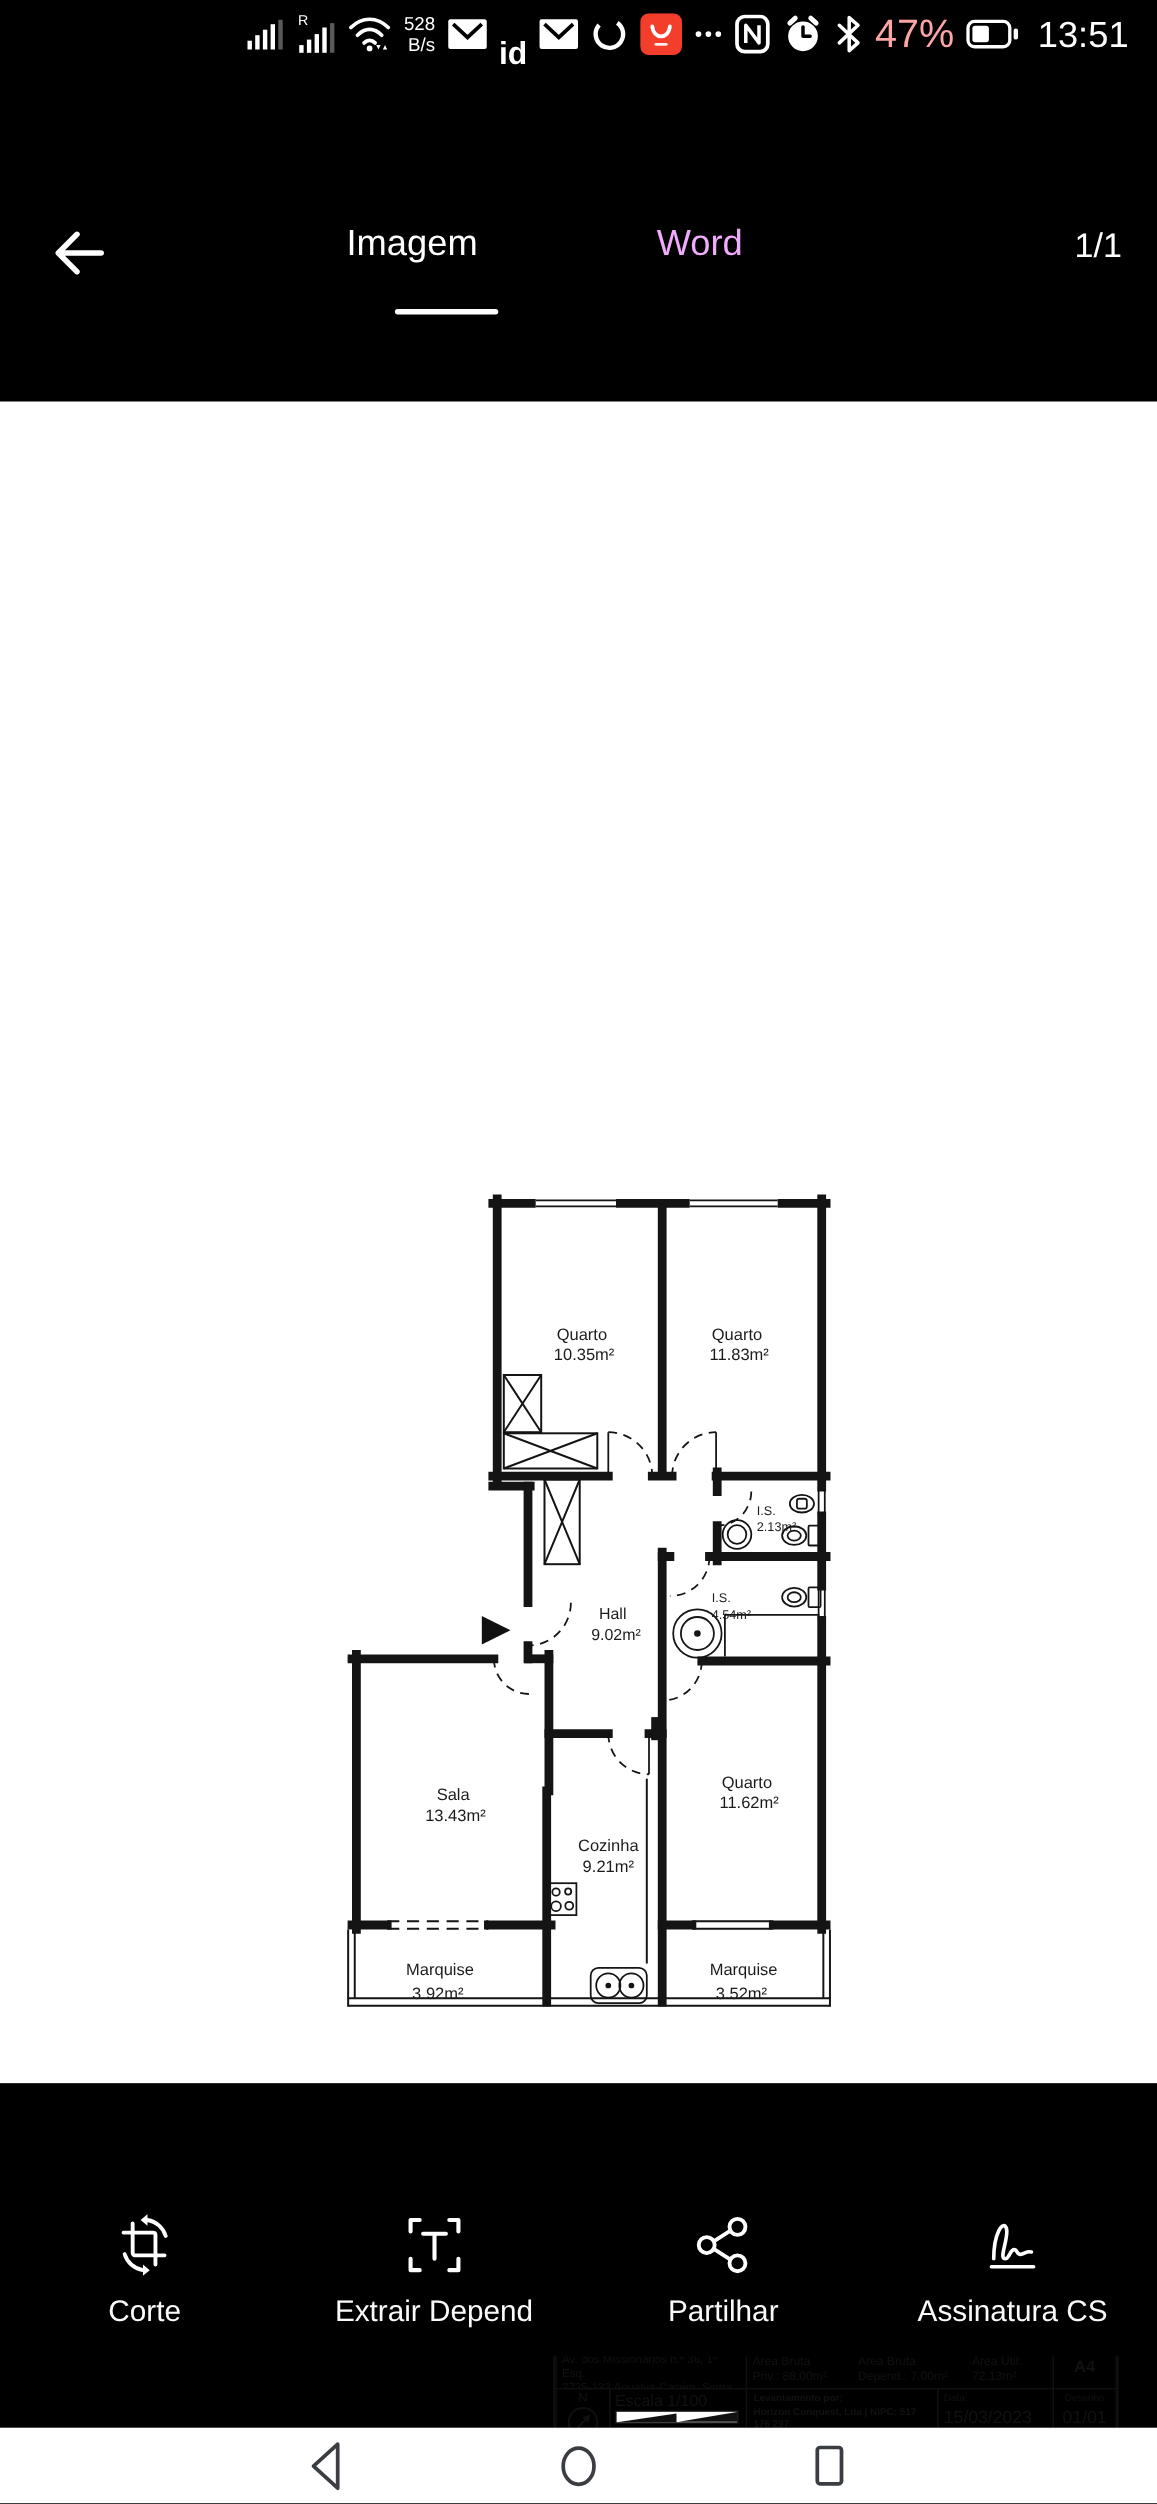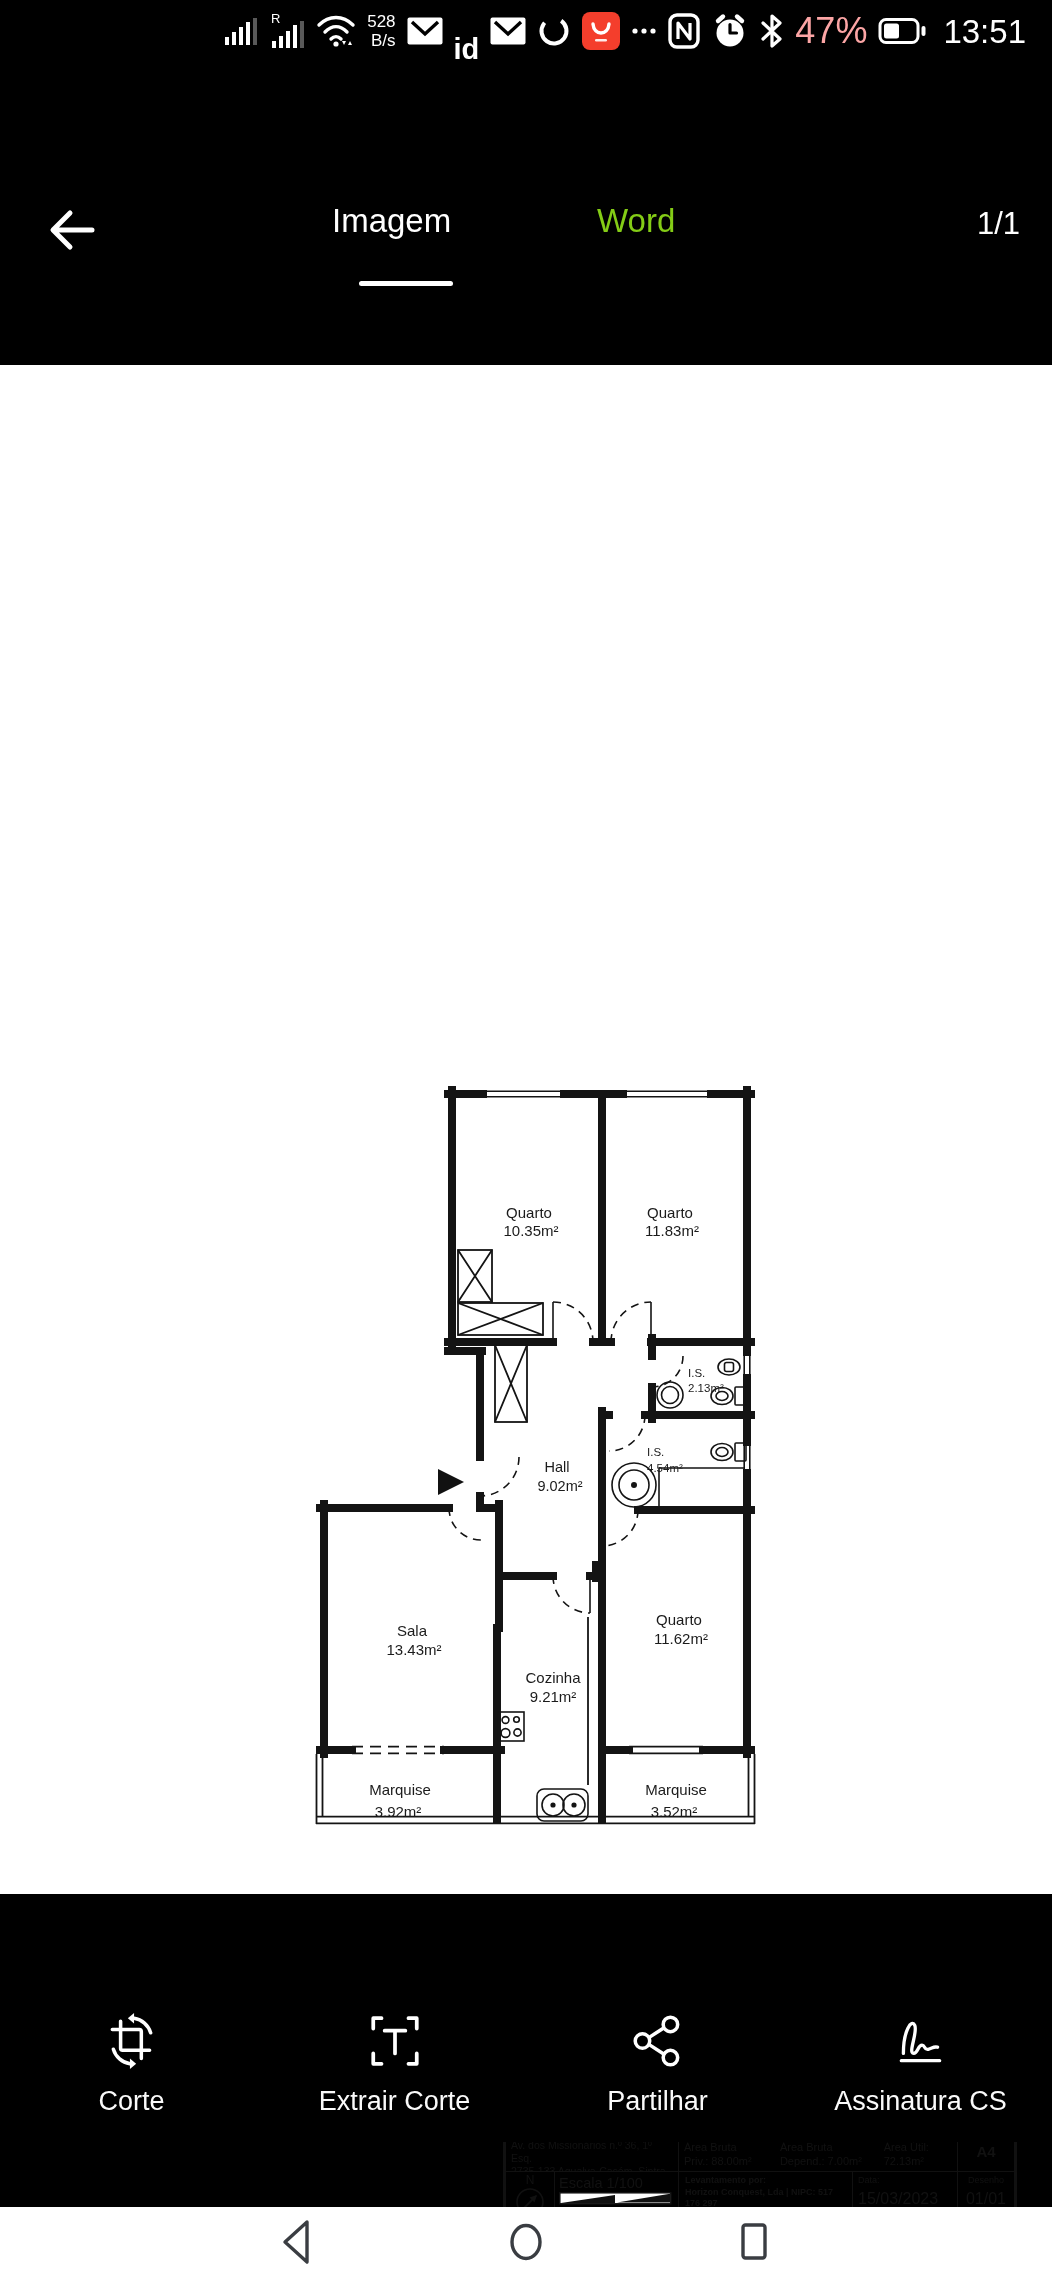--- a/index.html
+++ b/index.html
@@ -11,21 +11,21 @@
   .status-bar svg{display:block;}
   .sb-text{color:#fca5a5;font-size:36px;line-height:1;text-align:right;}
   .sb-time{color:#fff;font-size:33px;line-height:1;margin-left:6px;}
   .sb-speed{color:#fff;font-size:17px;line-height:19px;text-align:right;}
   .sb-id{color:#fff;font-size:29px;font-weight:700;line-height:1;margin-top:36px;}
   
   .header{position:absolute;top:62px;left:0;width:1052px;height:303px;}
   .back-btn{position:absolute;left:42px;top:138px;width:60px;height:60px;}
   .tab{position:absolute;top:142px;font-size:33px;line-height:1;}
   .tab.active{color:#fff;}
-  .tab.inactive{color:#84cc16;}
+  .tab.inactive{color:#f0abfc;}
   .tab-underline{position:absolute;left:359px;top:219px;width:94px;height:5px;background:#fff;border-radius:3px;}
   .page-indicator{position:absolute;right:32px;top:144px;color:#fff;font-size:31px;}
   
   .canvas{position:absolute;top:365px;left:0;width:1052px;height:1529px;background:#fff;}
   .plan-svg{position:absolute;left:300px;top:690px;}
   .legend{position:absolute;left:152px;top:1700px;display:flex;align-items:center;gap:18px;}
   .legend-label{font-size:26px;color:#111;}
   
   .title-block{position:absolute;left:503px;top:1703px;width:514px;height:155px;border:2px solid #111;
                box-sizing:border-box;color:#111;}
@@ -135,21 +135,21 @@
     </svg>
     <span class="sb-time">13:51</span>
   </div>
 
   <div class="header">
     <div class="back-btn">
       <svg width="60" height="60" viewBox="0 0 60 60">
         <path d="M50,30 H12 M28,13 L11,30 L28,47" stroke="#fff" stroke-width="5" fill="none" stroke-linecap="round" stroke-linejoin="round"></path>
       </svg>
     </div>
-    <div class="tab active" style="left:332px;text-align:right;">
+    <div class="tab active" style="left:315px;text-align:right;">
       <span>Imagem</span>
     </div>
     <div class="tab inactive" style="left:597px;">
       <span>Word</span>
     </div>
     <div class="tab-underline"></div>
     <div class="page-indicator">1/1</div>
   </div>
 
   <div class="canvas">
@@ -371,21 +371,21 @@
       </svg>
       <div class="tool-label">Corte</div>
     </div>
     <div class="tool-item">
       <svg width="58" height="58" viewBox="0 0 56 56">
         <g stroke="#fff" stroke-width="3.6" fill="none" stroke-linecap="round" stroke-linejoin="round">
           <path d="M15,6 H7 V16 M41,6 H49 V16 M15,50 H7 V40 M41,50 H49 V40"></path>
           <path d="M18,18 H38 M28,18 V40"></path>
         </g>
       </svg>
-      <div class="tool-label">Extrair Corte</div>
+      <div class="tool-label">Extrair Depend</div>
     </div>
     <div class="tool-item">
       <svg width="58" height="58" viewBox="0 0 56 56">
         <g stroke="#fff" stroke-width="3.4" fill="none">
           <circle cx="40" cy="12" r="7"></circle>
             <circle cx="13" cy="28" r="7"></circle>
             <circle cx="40" cy="44" r="7"></circle>
           <path d="M19.5,24.5 L33.5,15.5 M19.5,31.5 L33.5,40.5"></path>
         </g>
       </svg>

